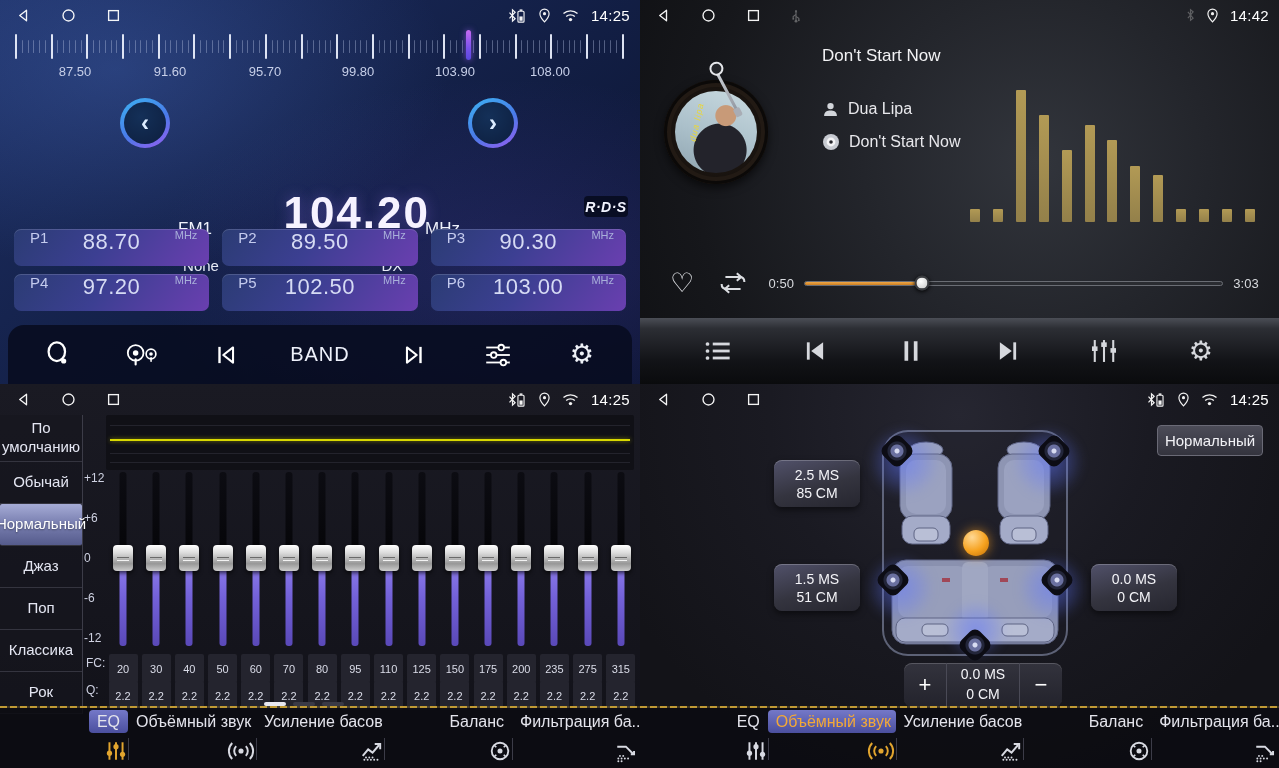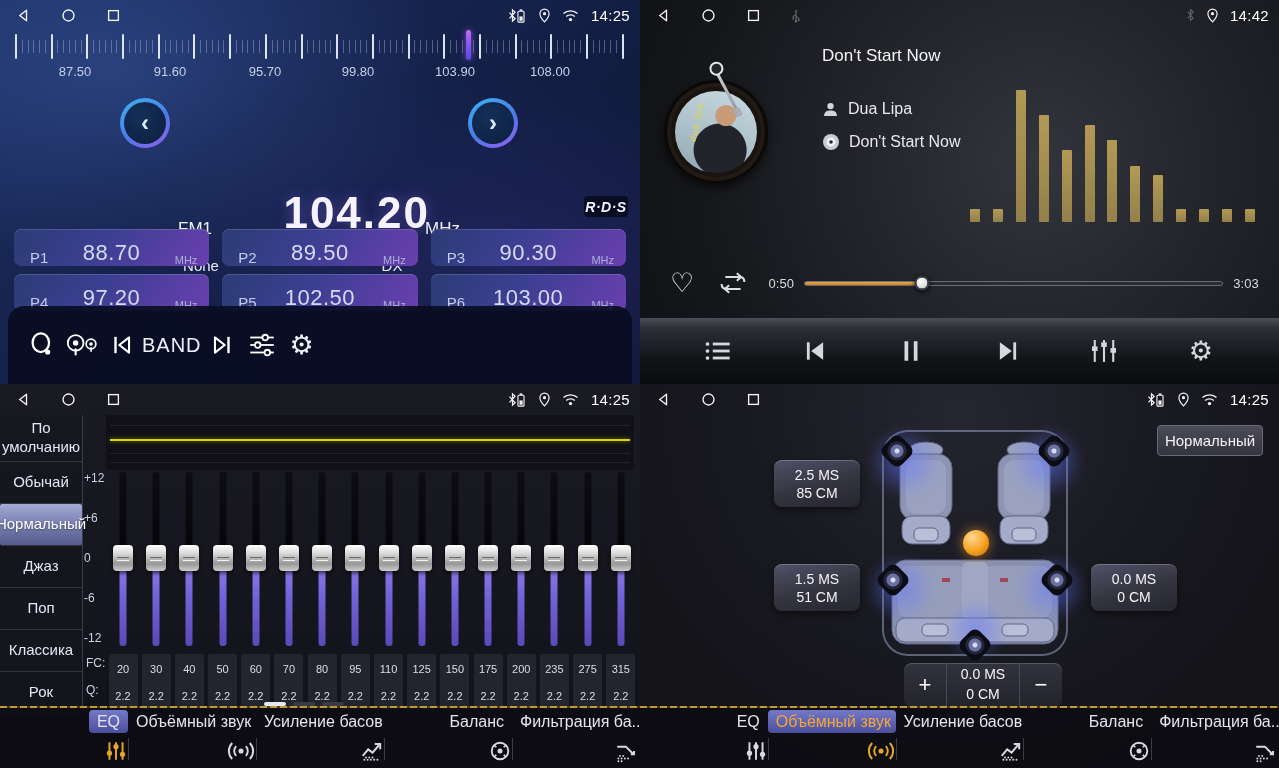--- a/index.html
+++ b/index.html
@@ -45,28 +45,28 @@
   .freq-big{position:absolute;left:210px;top:96px;width:220px;text-align:right;
     font-size:44px;font-weight:700;letter-spacing:2px;color:#f6f2ff;text-shadow:0 0 14px rgba(160,120,255,.35)}
   .freq-unit{position:absolute;left:425px;top:127px;font-size:17px;color:#eef1fb}
   .band-sub{position:absolute;left:178px;top:165px;width:46px;text-align:center;font-size:15px;color:#e6eaf6}
   .dx-label{position:absolute;left:370px;top:165px;width:44px;text-align:center;font-size:15px;color:#e6eaf6}
   .rds-badge{position:absolute;left:584px;top:196px;width:44px;height:21px;border-radius:4px;
     background:rgba(6,10,28,.85);display:flex;align-items:center;justify-content:center;
     font-size:14px;font-style:italic;font-weight:700;letter-spacing:.5px;color:#f2f4ff}
   .presets{position:absolute;left:14px;top:229px;width:612px;height:82px;
     display:grid;grid-template-columns:1fr 1fr 1fr;grid-template-rows:1fr 1fr;gap:8px 13px}
-  .preset{border-radius:7px;display:flex;align-items:flex-end;padding:0 12px 0 16px;
+  .preset{border-radius:7px;display:flex;align-items:flex-start;padding:0 12px 0 16px;
     background:linear-gradient(125deg,#2b3c74 0%,#3c3f92 45%,#6a3fb0 100%);
     box-shadow:inset 0 1px 0 rgba(255,255,255,.15)}
   .preset .p-label{font-size:15px;color:#c4cbee}
   .preset .p-freq{flex:1;text-align:center;font-size:22px;color:#d6dbf4;letter-spacing:.5px}
   .preset .p-unit{font-size:11px;color:#a9b0da}
-  .radio-toolbar{position:absolute;left:8px;right:8px;bottom:0;height:78px;border-radius:16px 16px 0 0;
-    background:rgba(8,12,32,.9);display:flex;align-items:center;justify-content:flex-start;padding:0 14px}
+  .radio-toolbar{position:absolute;left:8px;right:8px;bottom:0;height:59px;border-radius:16px 16px 0 0;
+    background:rgba(8,12,32,.9);display:flex;align-items:center;justify-content:space-between;padding:0 30px}
   .tool-ic{display:flex;align-items:center;justify-content:center;min-width:40px;color:#eef1f8}
   .band-btn{font-size:20px;letter-spacing:1px;color:#eef1fb}
   .gear-glyph{font-size:27px;color:#eef1f8;line-height:1}
 
   
   .vinyl{position:absolute;left:24px;top:80px;width:104px;height:104px;border-radius:50%;
     background:radial-gradient(circle,#241d16 0%,#1a1410 55%,#0f0c09 100%);
     box-shadow:inset 0 0 0 3px #0b0908, inset 0 0 0 7px #221a14, 0 4px 10px rgba(0,0,0,.6)}
   .vinyl .photo{position:absolute;left:11px;top:11px;width:82px;height:82px;border-radius:50%;overflow:hidden;
     background:radial-gradient(circle at 62% 30%, #c89a78 0 10px, rgba(200,154,120,0) 11px),

